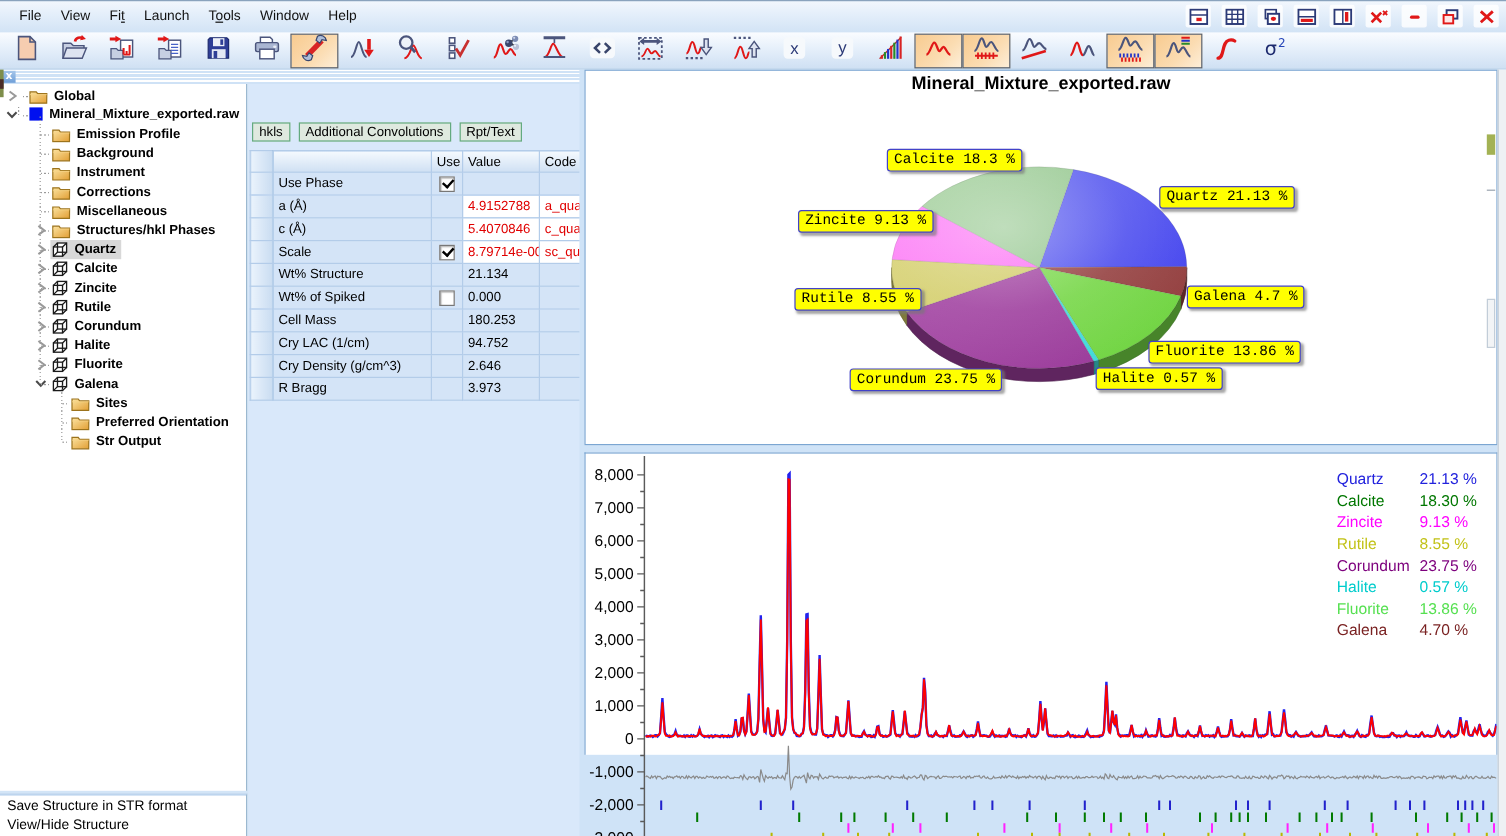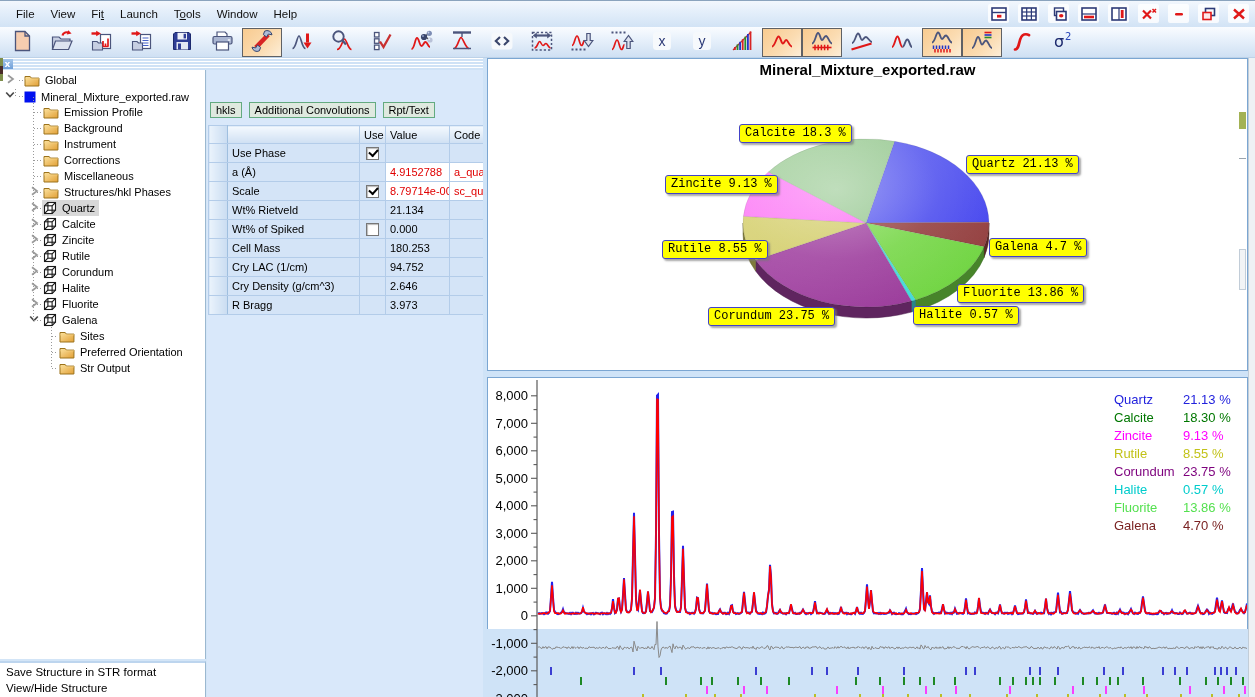--- a/index.html
+++ b/index.html
@@ -26,21 +26,21 @@
 #dock-header{left:0;top:58px;width:483px;height:12px;
   background:repeating-linear-gradient(to bottom,#ffffff 0px,#ffffff 1px,#cfe2f6 1px,#cfe2f6 3px);}
 #dock-close{left:2px;top:59px;width:11px;height:10px;
   background:linear-gradient(to bottom,#a5c6ea,#6f9fd8);
   color:#fff;font-size:9px;font-weight:bold;line-height:10px;text-align:center;
   font-family:"DejaVu Sans",sans-serif;}
 
 #tree-panel{left:0;top:70px;width:206px;height:589px;background:#fff;
   border-right:1px solid #9db8d0;box-sizing:border-box;overflow:hidden;}
 #tree-panel{border-right:1px solid #9bb8d0;}
-.tree-row{position:relative;height:16px;display:flex;align-items:flex-end;white-space:nowrap;}
+.tree-row{position:relative;height:16px;display:flex;align-items:flex-start;white-space:nowrap;font-weight:bold;}
 .tree-label{font-size:11px;color:#000;padding:0 2px;}
 .selwrap{display:inline-flex;align-items:center;padding:1px 2px 1px 1px;}
 .selwrap.sel{background:#d8d8d8;}
 .tree-icon{display:inline-flex;margin-right:3px;align-items:center;}
 .tw{display:inline-block;width:16px;text-align:center;}
 .dot-h{position:absolute;height:1px;background-image:repeating-linear-gradient(to right,#9a9a9a 0 1px,transparent 1px 3px);}
 .dot-v{position:absolute;width:1px;background-image:repeating-linear-gradient(to bottom,#9a9a9a 0 1px,transparent 1px 3px);}
 
 #hint-panel{left:0;top:661px;width:206px;height:36px;background:#fff;
   border-top:2px solid #bdd5ee;border-right:1px solid #9bb8d0;box-sizing:border-box;}
@@ -760,28 +760,35 @@
         </tr>
         <tr>
           <td class="rowhdr"></td>
           <td>a (Å)</td>
           <td class="ctr"></td>
           <td class="white red">4.9152788</td>
           <td class="white red">a_qua</td>
         </tr>
         <tr>
           <td class="rowhdr"></td>
+          <td>c (Å)</td>
+          <td class="ctr"></td>
+          <td class="white red">5.4070846</td>
+          <td class="white red">c_qua</td>
+        </tr>
+        <tr>
+          <td class="rowhdr"></td>
           <td>Scale</td>
           <td class="ctr"><span class="cb checked"></span></td>
           <td class="white red">8.79714e-00</td>
           <td class="white red">sc_qu</td>
         </tr>
         <tr>
           <td class="rowhdr"></td>
-          <td>Wt% Rietveld</td>
+          <td>Wt% Structure</td>
           <td class="ctr"></td>
           <td class="">21.134</td>
           <td class=""></td>
         </tr>
         <tr>
           <td class="rowhdr"></td>
           <td>Wt% of Spiked</td>
           <td class="ctr"><span class="cb"></span></td>
           <td class="">0.000</td>
           <td class=""></td>

